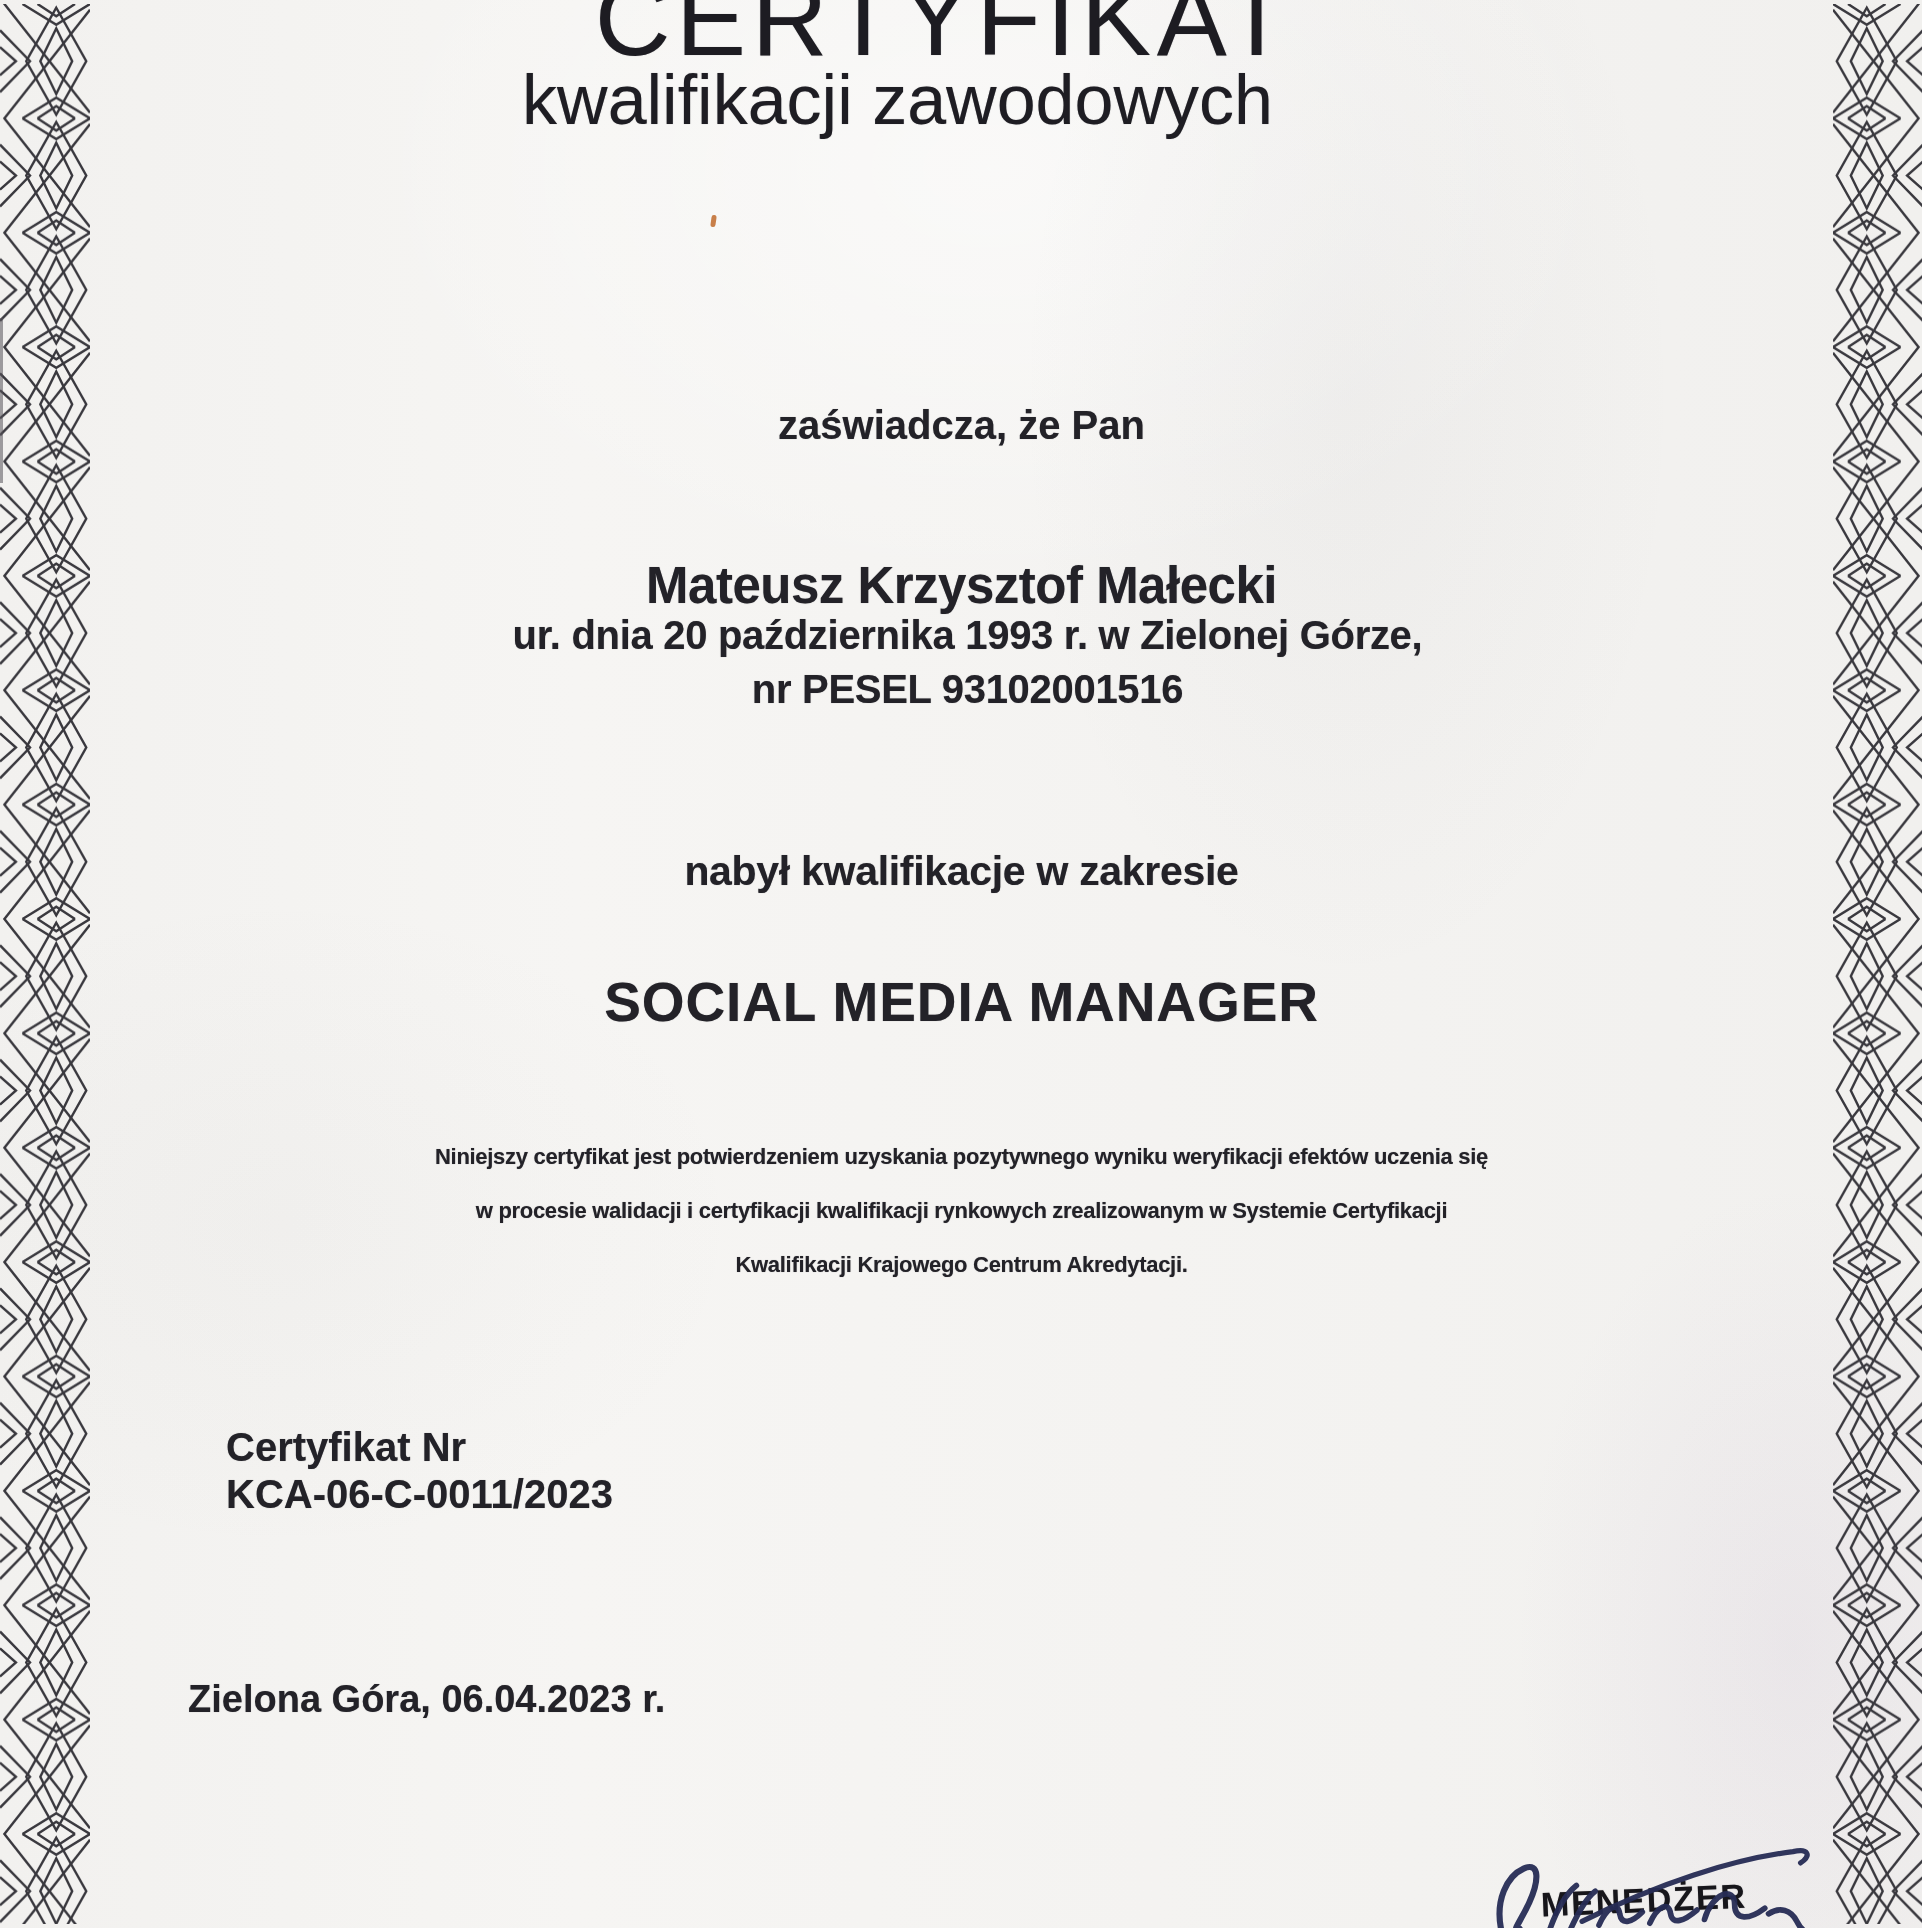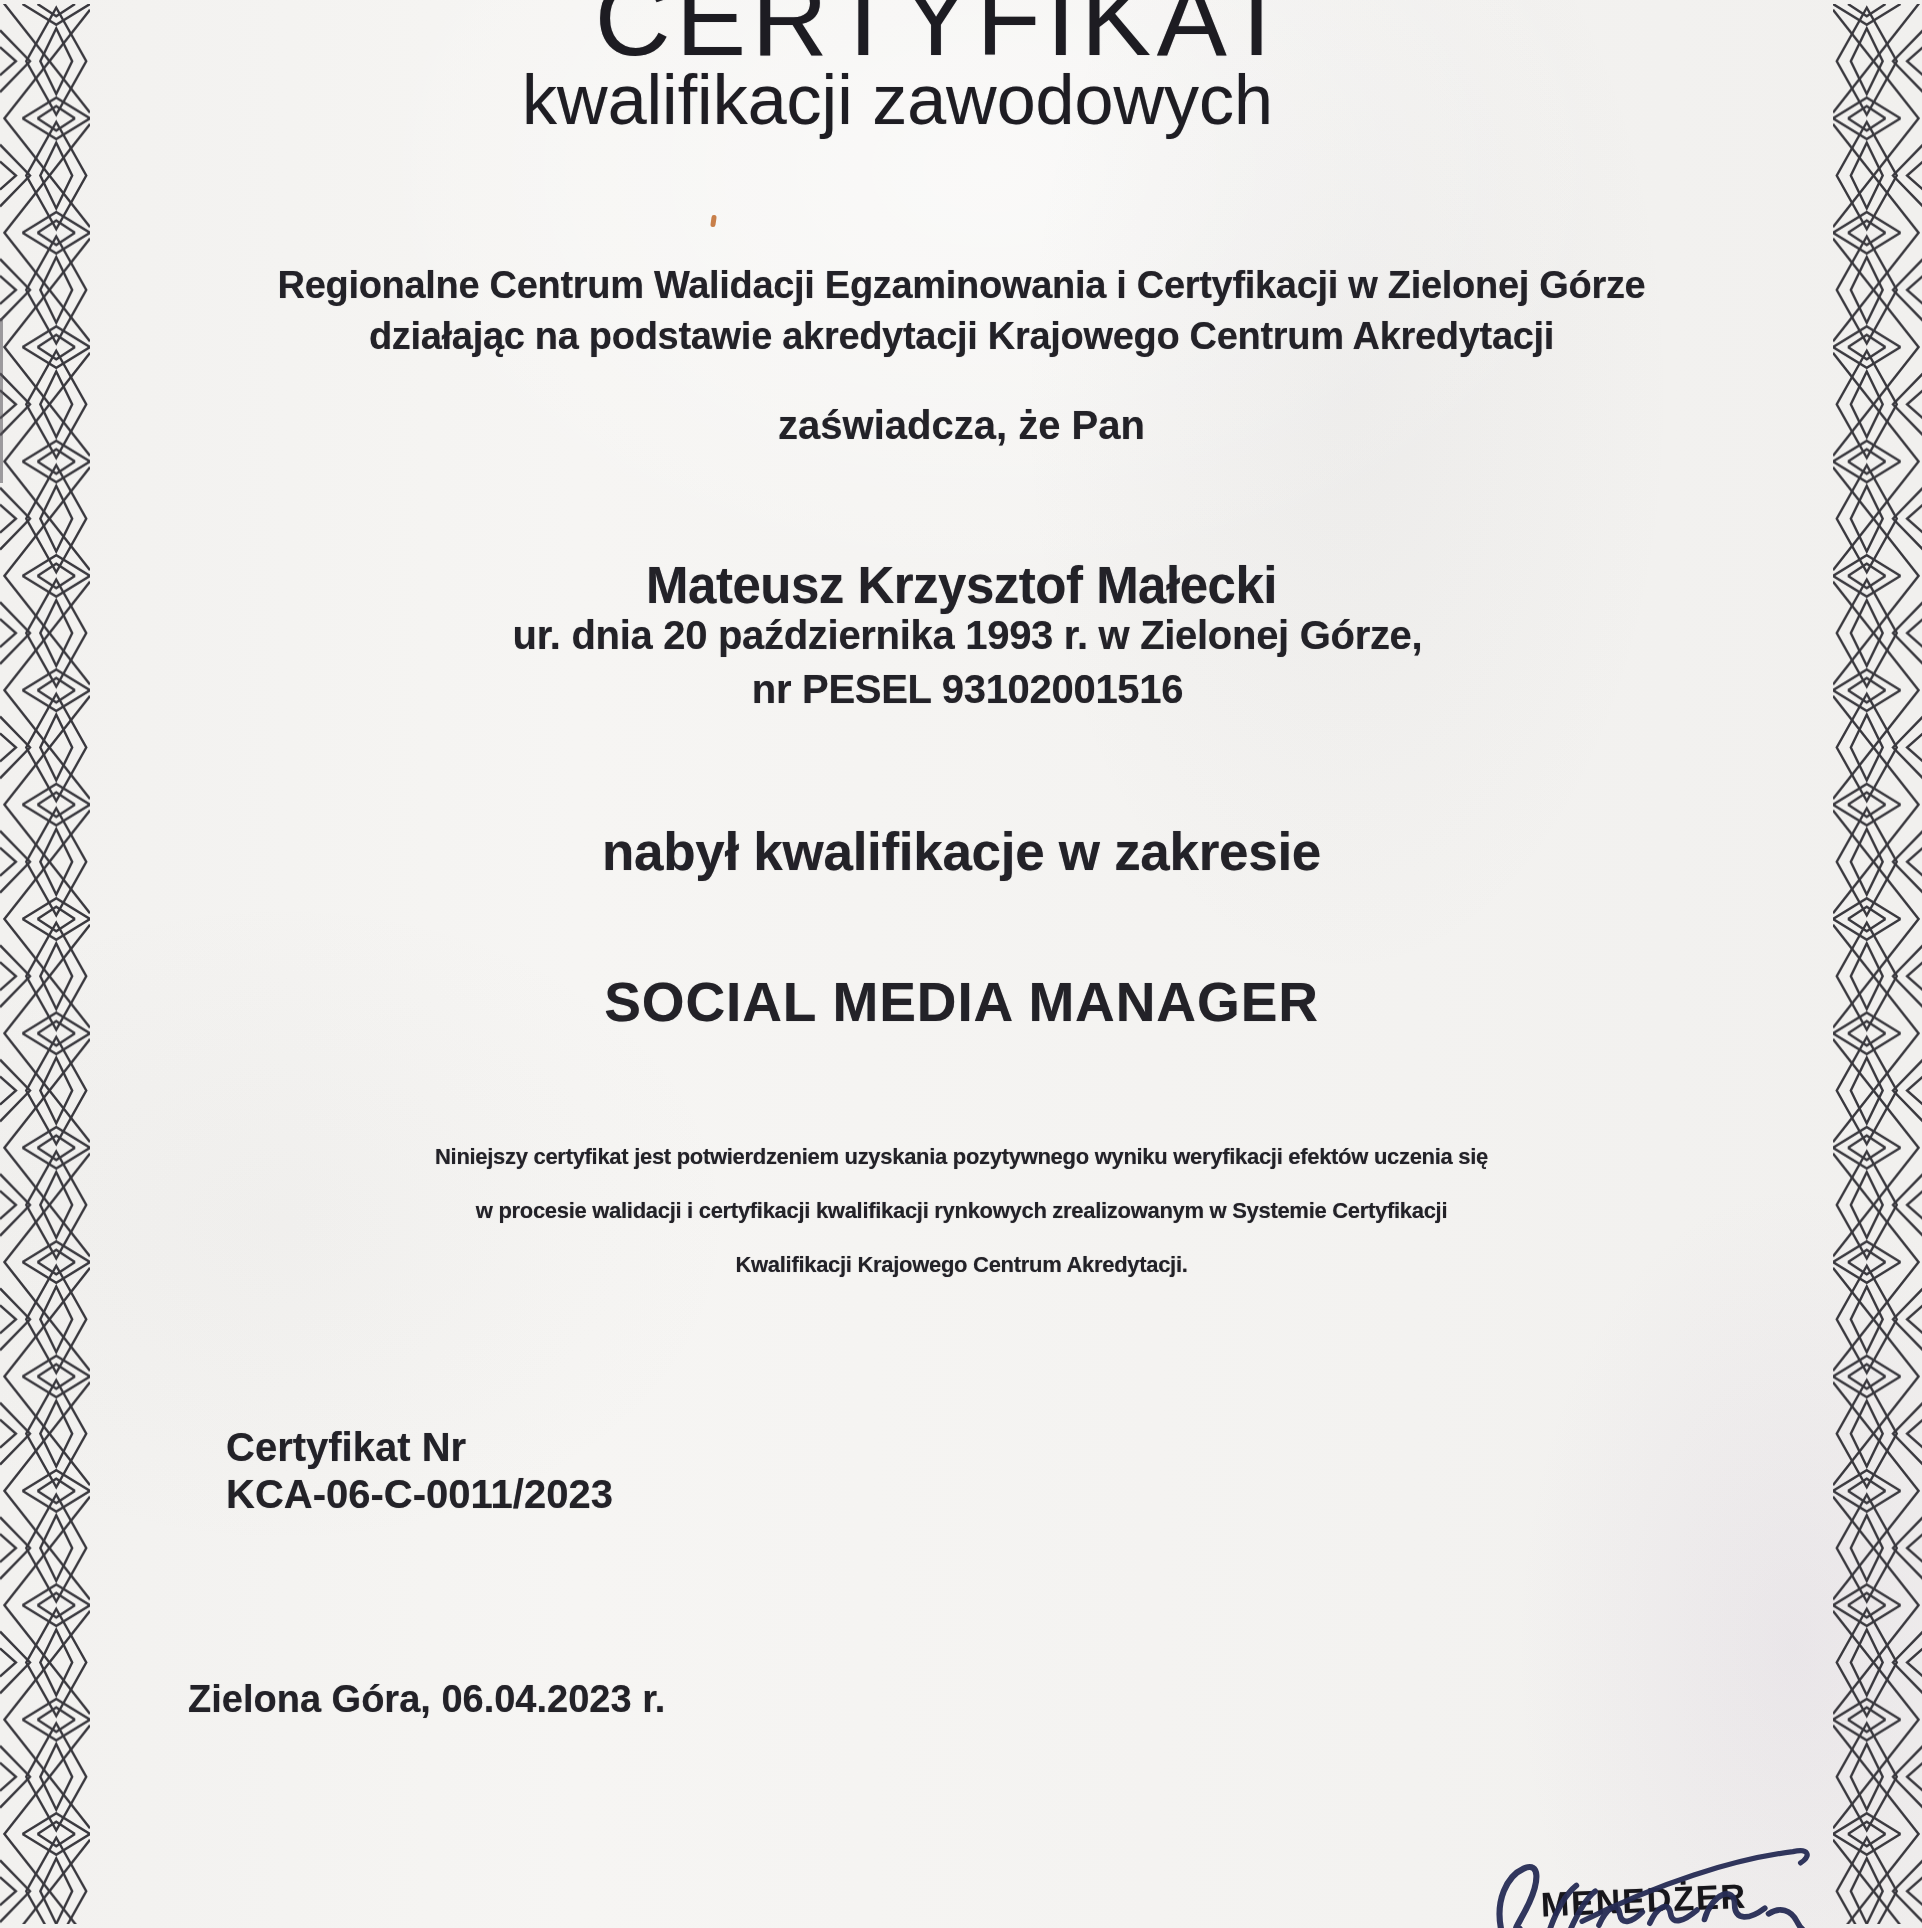--- a/index.html
+++ b/index.html
@@ -26,21 +26,21 @@
     transform:translateX(-17px);
   }
   .subtitle{
     top:60px;font-size:70px;font-weight:400;letter-spacing:0px;color:#1e1d23;
     transform:translateX(-64px);
   }
   .issuer{top:260px;font-size:38px;font-weight:600;line-height:51px;letter-spacing:-0.3px;}
   .certifies{top:403px;font-size:40px;font-weight:600;}
   .holder{top:520px;font-size:51px;font-weight:600;letter-spacing:-0.5px;margin-top:36px;}
   .birth{top:608px;font-size:40px;font-weight:600;line-height:54px;letter-spacing:-0.3px;padding-left:12px;}
-  .intro{top:821px;font-size:53px;font-weight:700;letter-spacing:-0.3px;}
+  .intro{top:848px;font-size:41px;font-weight:700;letter-spacing:-0.3px;}
   .qualification{top:970px;font-size:55px;font-weight:600;letter-spacing:0.9px;}
   .statement{top:1130px;font-size:22px;font-weight:600;line-height:54px;letter-spacing:-0.3px;}
   .certnr{position:absolute;left:226px;top:1424px;font-size:40px;font-weight:600;line-height:47px;
           text-shadow:0 0 0.9px rgba(32,30,38,.45);}
   .placedate{position:absolute;left:188px;top:1678px;font-size:38px;font-weight:700;
           text-shadow:0 0 0.9px rgba(32,30,38,.45);}
   .stamp{position:absolute;left:1541px;top:1881px;font-size:34px;font-weight:700;
          letter-spacing:1.9px;color:#17161b;transform:rotate(-2.5deg);
          text-shadow:0 0 0.9px rgba(23,22,27,.5);}
   .border{position:absolute;top:0;height:1928px;width:90px;}
@@ -82,24 +82,20 @@
       <rect width="96" height="2048" fill="url(#gpat)"></rect>
     </svg>
   </div>
 
   <div class="edge-shadow"></div>
   <div class="speck"></div>
 
   <div class="line title">CERTYFIKAT</div>
   <div class="line subtitle">kwalifikacji zawodowych</div>
 
-  <div class="line issuer">
-    <div>Regionalne Centrum Walidacji Egzaminowania i Certyfikacji w Zielonej Górze</div>
-    <div>działając na podstawie akredytacji Krajowego Centrum Akredytacji</div>
-  </div>
 
   <div class="line certifies">zaświadcza, że Pan</div>
 
   <div class="line holder">Mateusz Krzysztof Małecki</div>
 
   <div class="line birth">
     <div>ur. dnia 20 października 1993 r. w Zielonej Górze,</div>
     <div>nr PESEL 93102001516</div>
   </div>
 

